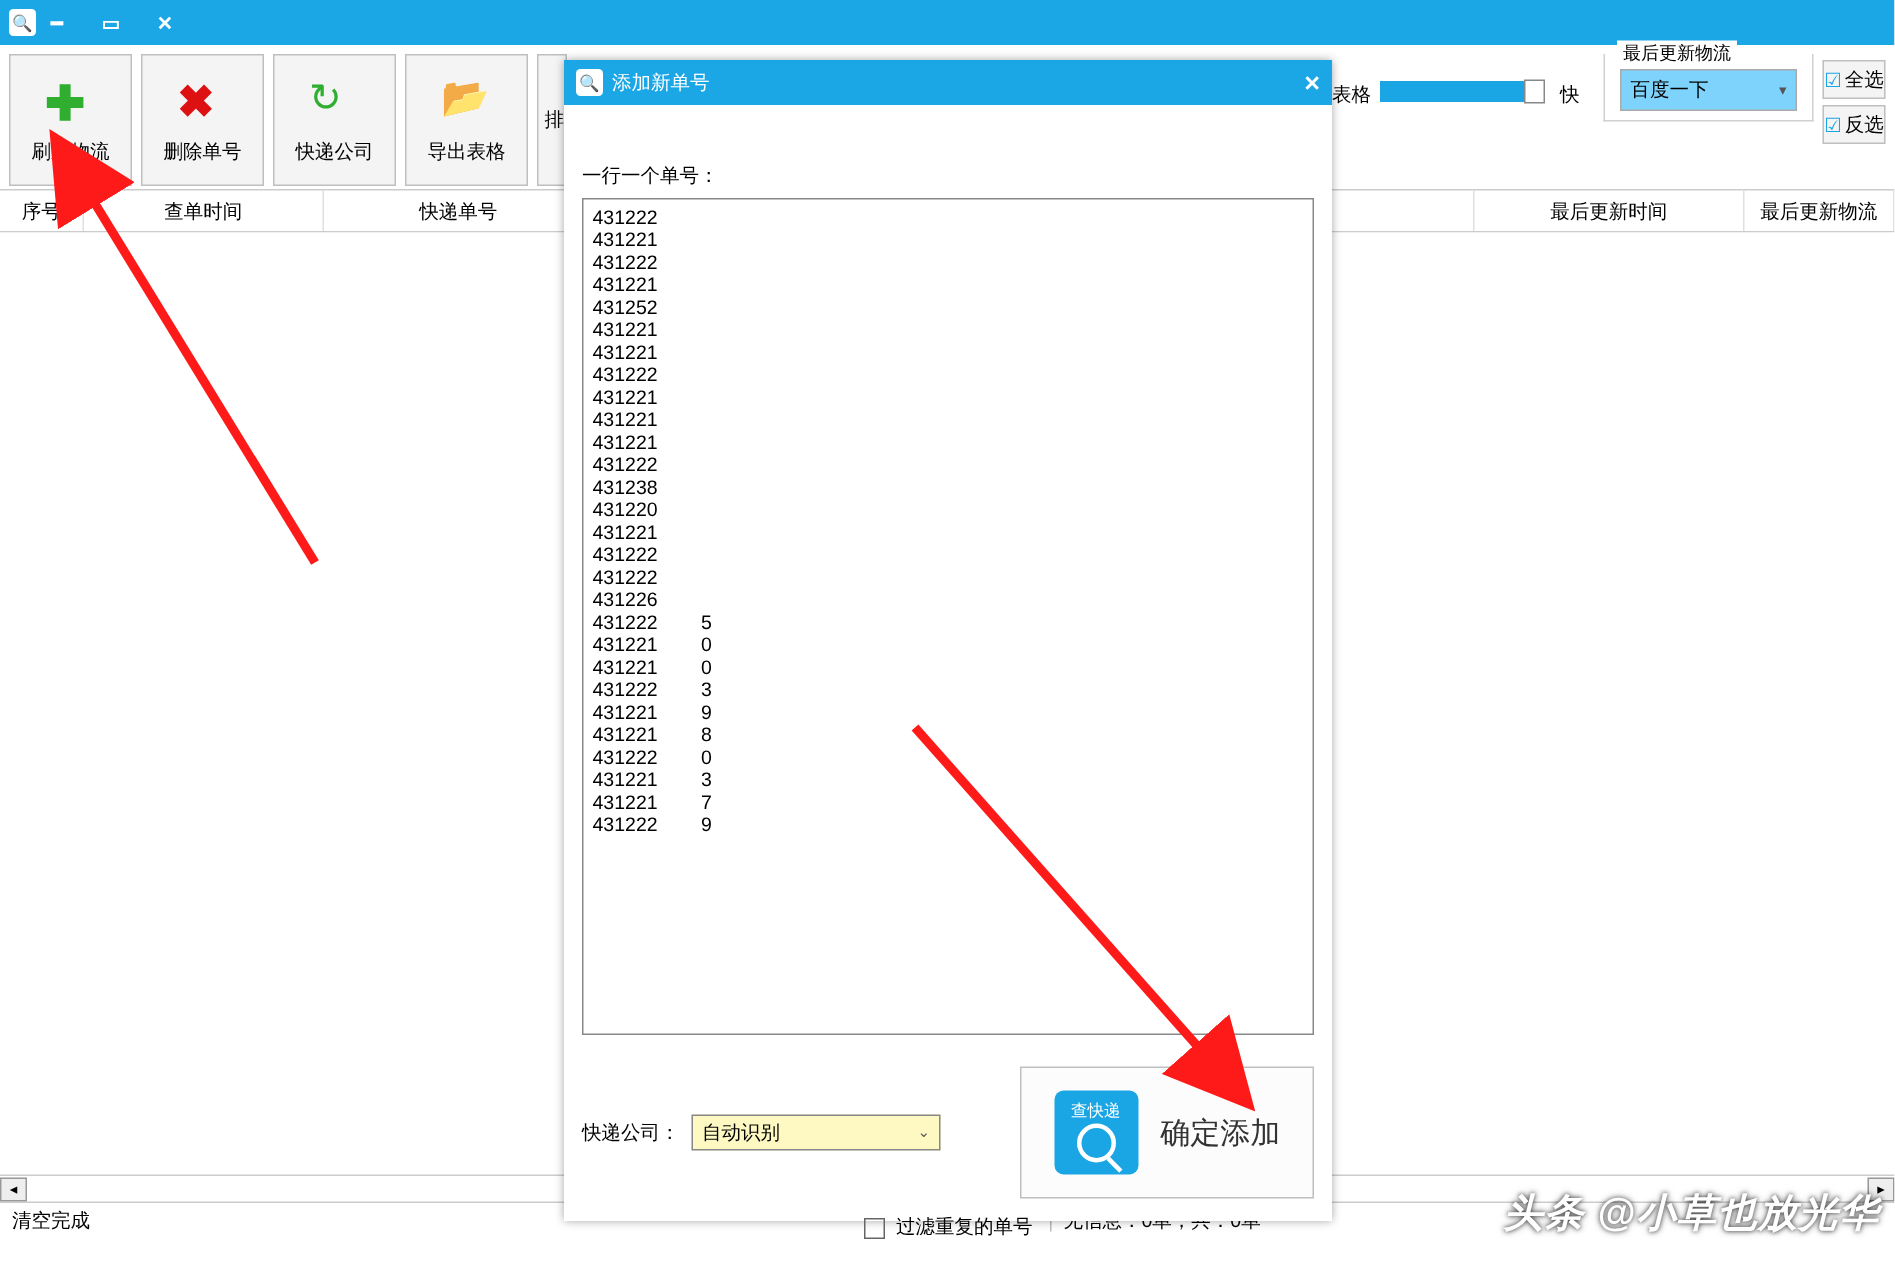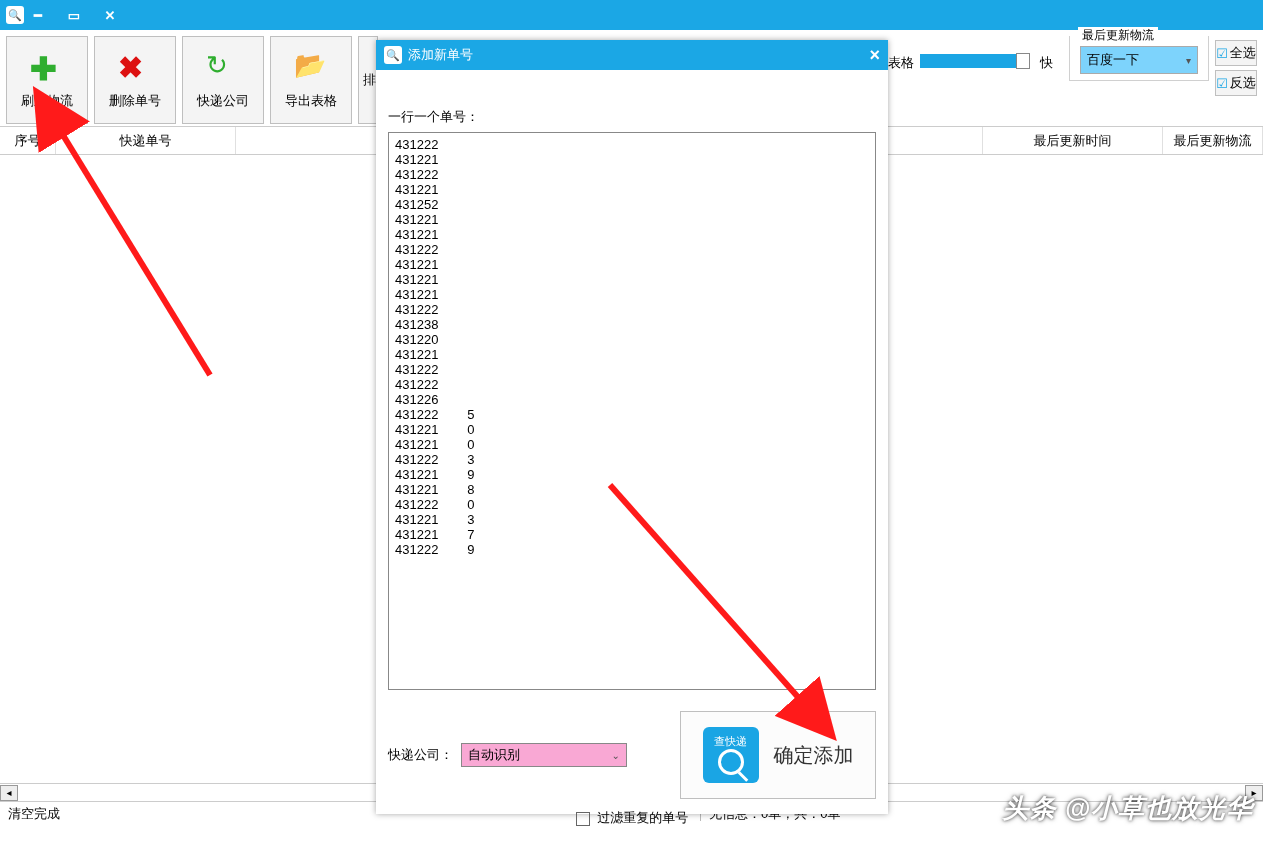--- a/index.html
+++ b/index.html
@@ -39,21 +39,21 @@
 
 .modal { position:absolute; left:376px; top:40px; width:512px; height:774px; background:#fff; box-shadow:0 0 6px rgba(0,0,0,.35); }
 .modal-title { height:30px; background:#1ba7e5; color:#fff; display:flex; align-items:center; padding:0 8px; }
 .modal-title .mi { width:18px; height:18px; background:#fff; border-radius:3px; margin-right:6px; display:flex; align-items:center; justify-content:center; color:#1ba7e5; font-size:11px; }
 .modal-title .mt { flex:1; }
 .modal-close { cursor:pointer; font-size:18px; font-weight:bold; }
 .modal-body { padding:12px 12px 8px; }
 .modal-label { font-size:13px; margin-bottom:6px;margin-top:26px; }
 .tn-input { width:488px; height:558px; border:1px solid #888; padding:4px 6px; font-family:inherit; font-size:13px; resize:none; overflow-y:scroll; line-height:15px; background:#fff; }
 .modal-row { display:flex; align-items:center; margin-top:18px; gap:8px; }
-.combo { width:166px; height:24px; border:1px solid #888; display:flex; align-items:center; justify-content:space-between; padding:0 6px; background:#f9a8d4; }
+.combo { width:166px; height:24px; border:1px solid #888; display:flex; align-items:center; justify-content:space-between; padding:0 6px; background:#fef9c3; }
 .confirm-btn { width:196px; height:88px; border:1px solid #bfbfbf; background:#fcfcfc; display:flex; align-items:center; justify-content:center; gap:15px; margin-left:auto; cursor:pointer; }
 .confirm-btn .ci { width:56px; height:56px; background:#1aa5e4; border-radius:6px; display:flex; flex-direction:column; align-items:center; justify-content:center; color:#fff; font-size:12px; position:relative; }
 .confirm-btn .ci .mag { width:26px; height:26px; border:3px solid #fff; border-radius:50%; position:relative; }
 .confirm-btn .ci .mag::after { content:""; position:absolute; width:12px; height:3px; background:#fff; bottom:-6px; right:-8px; transform:rotate(45deg); }
 .confirm-btn .ct { font-size:20px; color:#333; }
 .filter-row { text-align:center; margin-top:10px; }
 .chk { width:14px; height:14px; border:1px solid #666; display:inline-block; vertical-align:middle; margin-right:4px; }
 
 
 .arrow { position:absolute; pointer-events:none; }
@@ -123,20 +123,21 @@
       <div class="mini-btn">
           <span style="color:#1aa5e4">☑</span>
           <span>反选</span>
         </div>
     </div>
   </div>
 </div>
 
 <div class="table-head">
   <div class="th" style="width:56px">序号</div>
+  <div class="th" style="width:160px">查单时间</div>
   <div class="th" style="width:180px">快递单号</div>
   <div class="th" style="flex:1"></div>
   <div class="th" style="width:180px">最后更新时间</div>
   <div class="th" style="width:100px">最后更新物流</div>
 </div>
 <div class="grid-body"></div>
 
 <div class="hscroll">
   <div class="hs-btn">◂</div>
   <div class="hs-track"></div>

